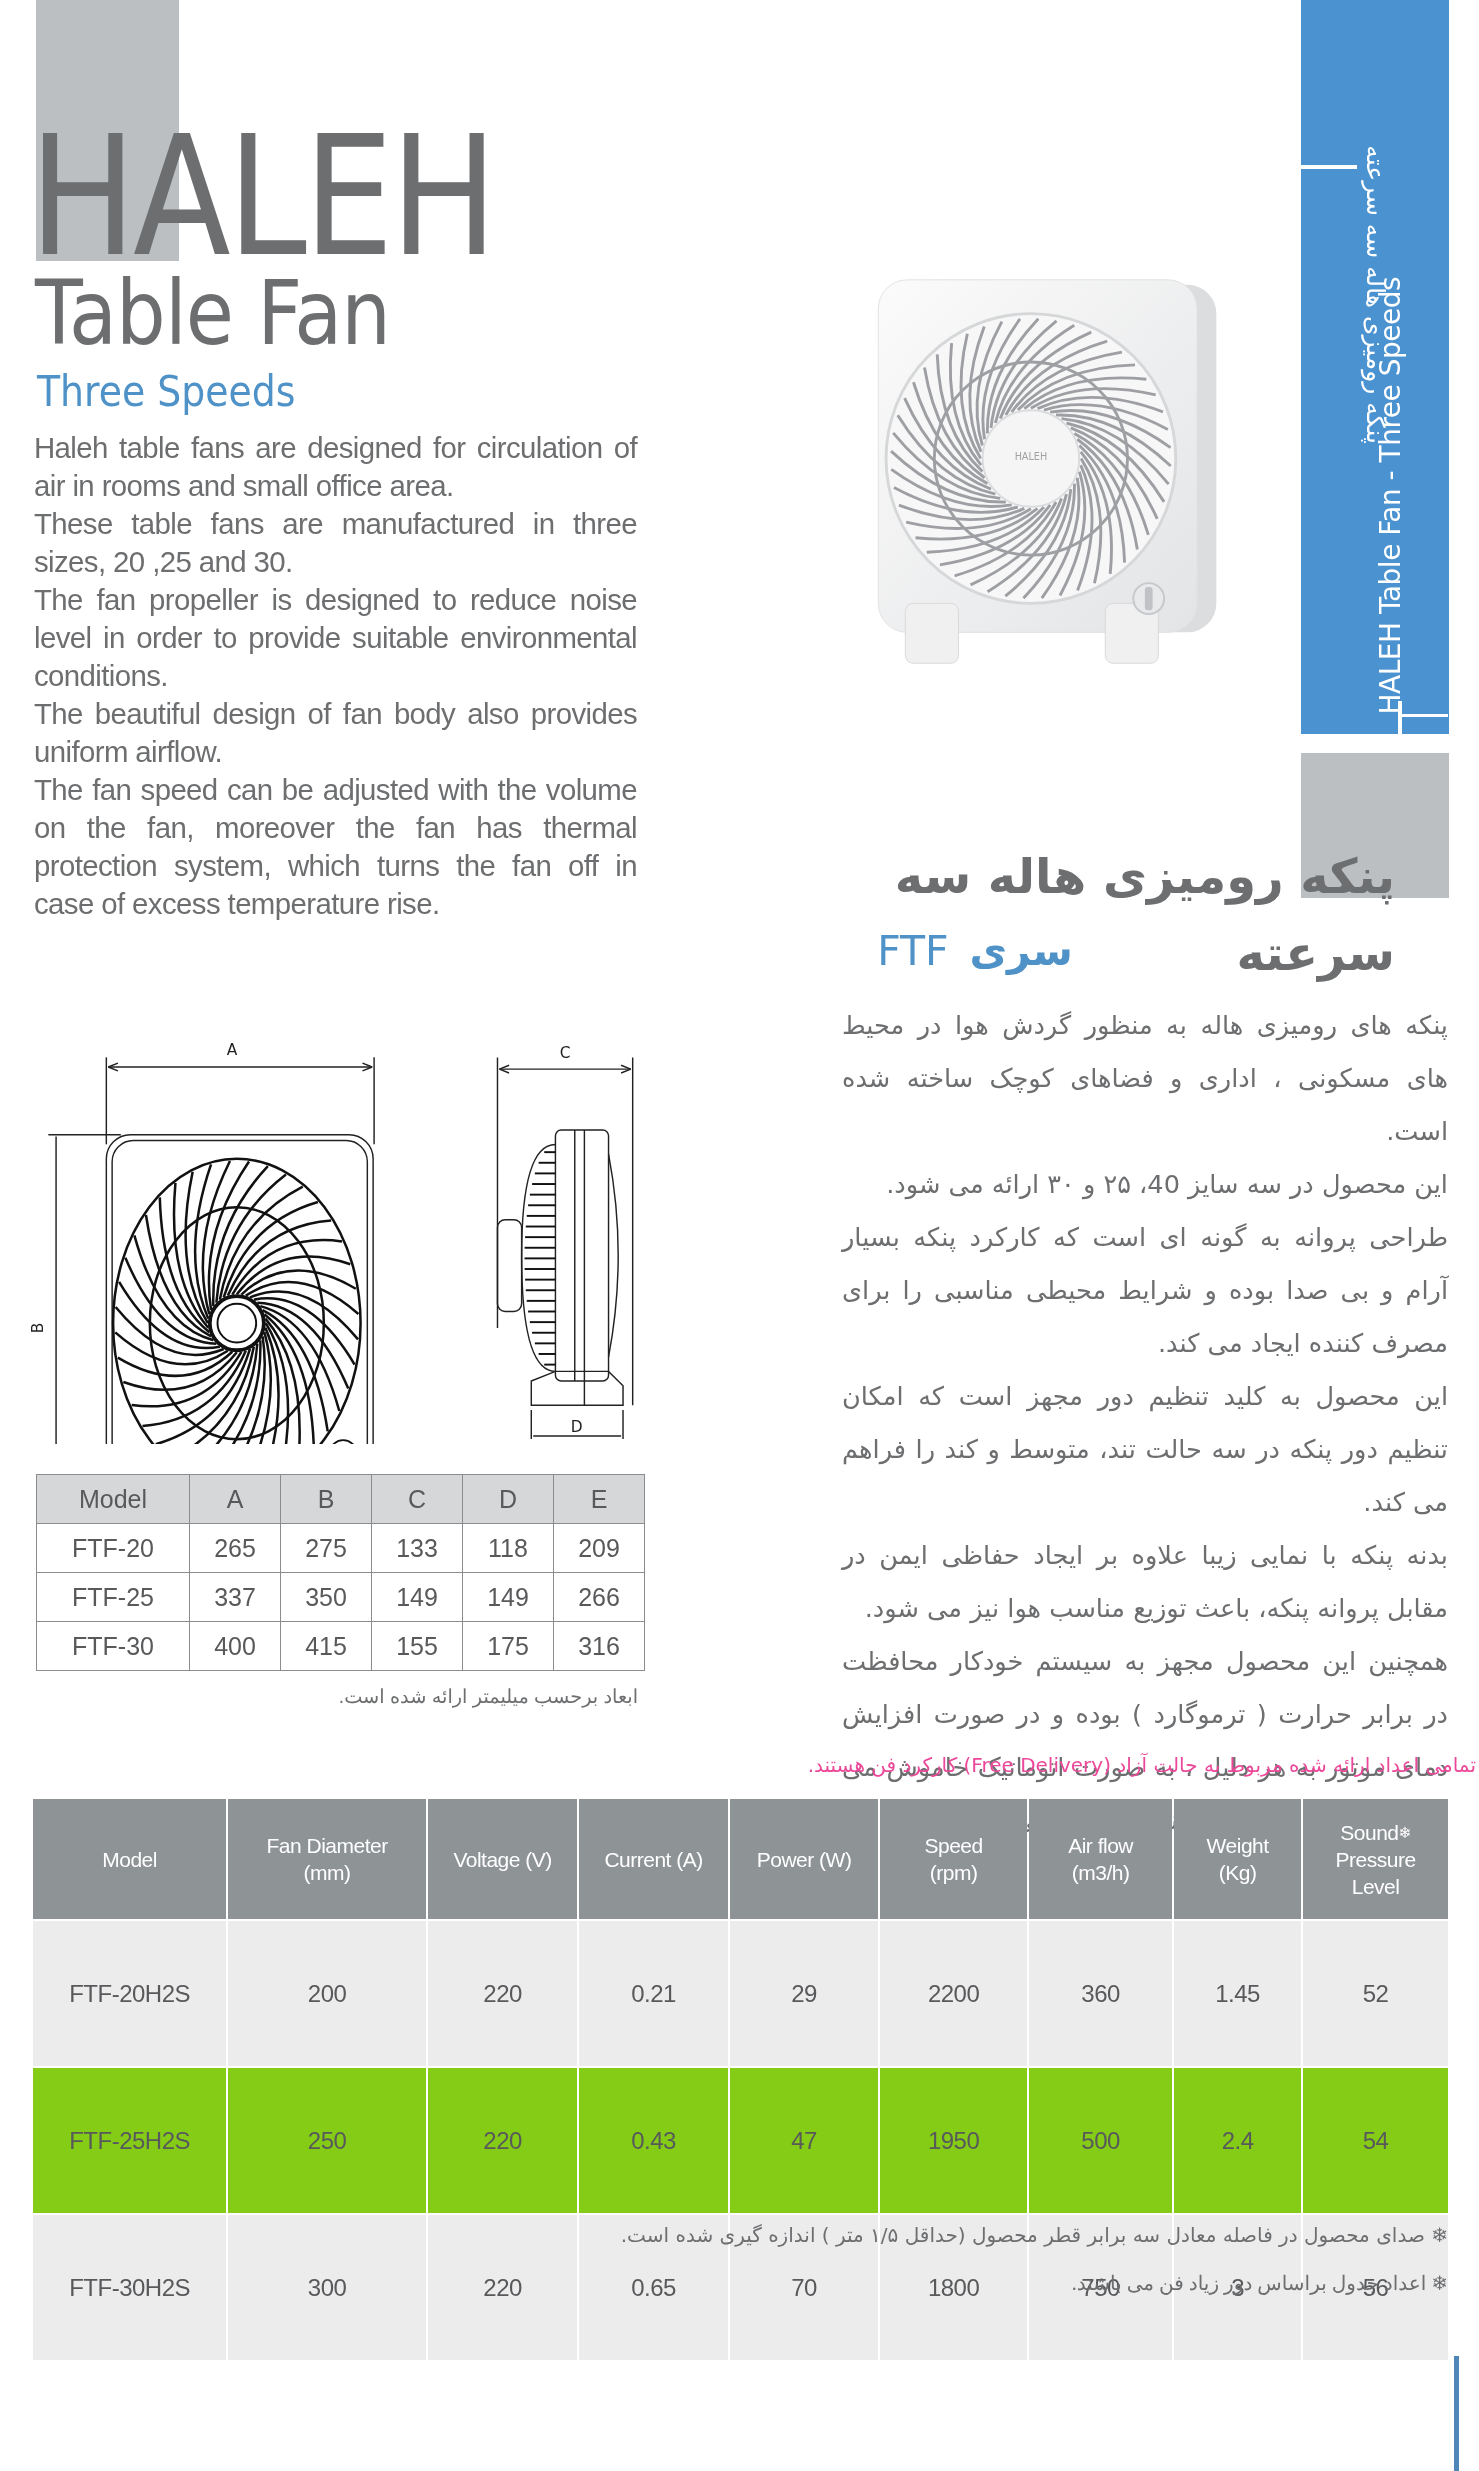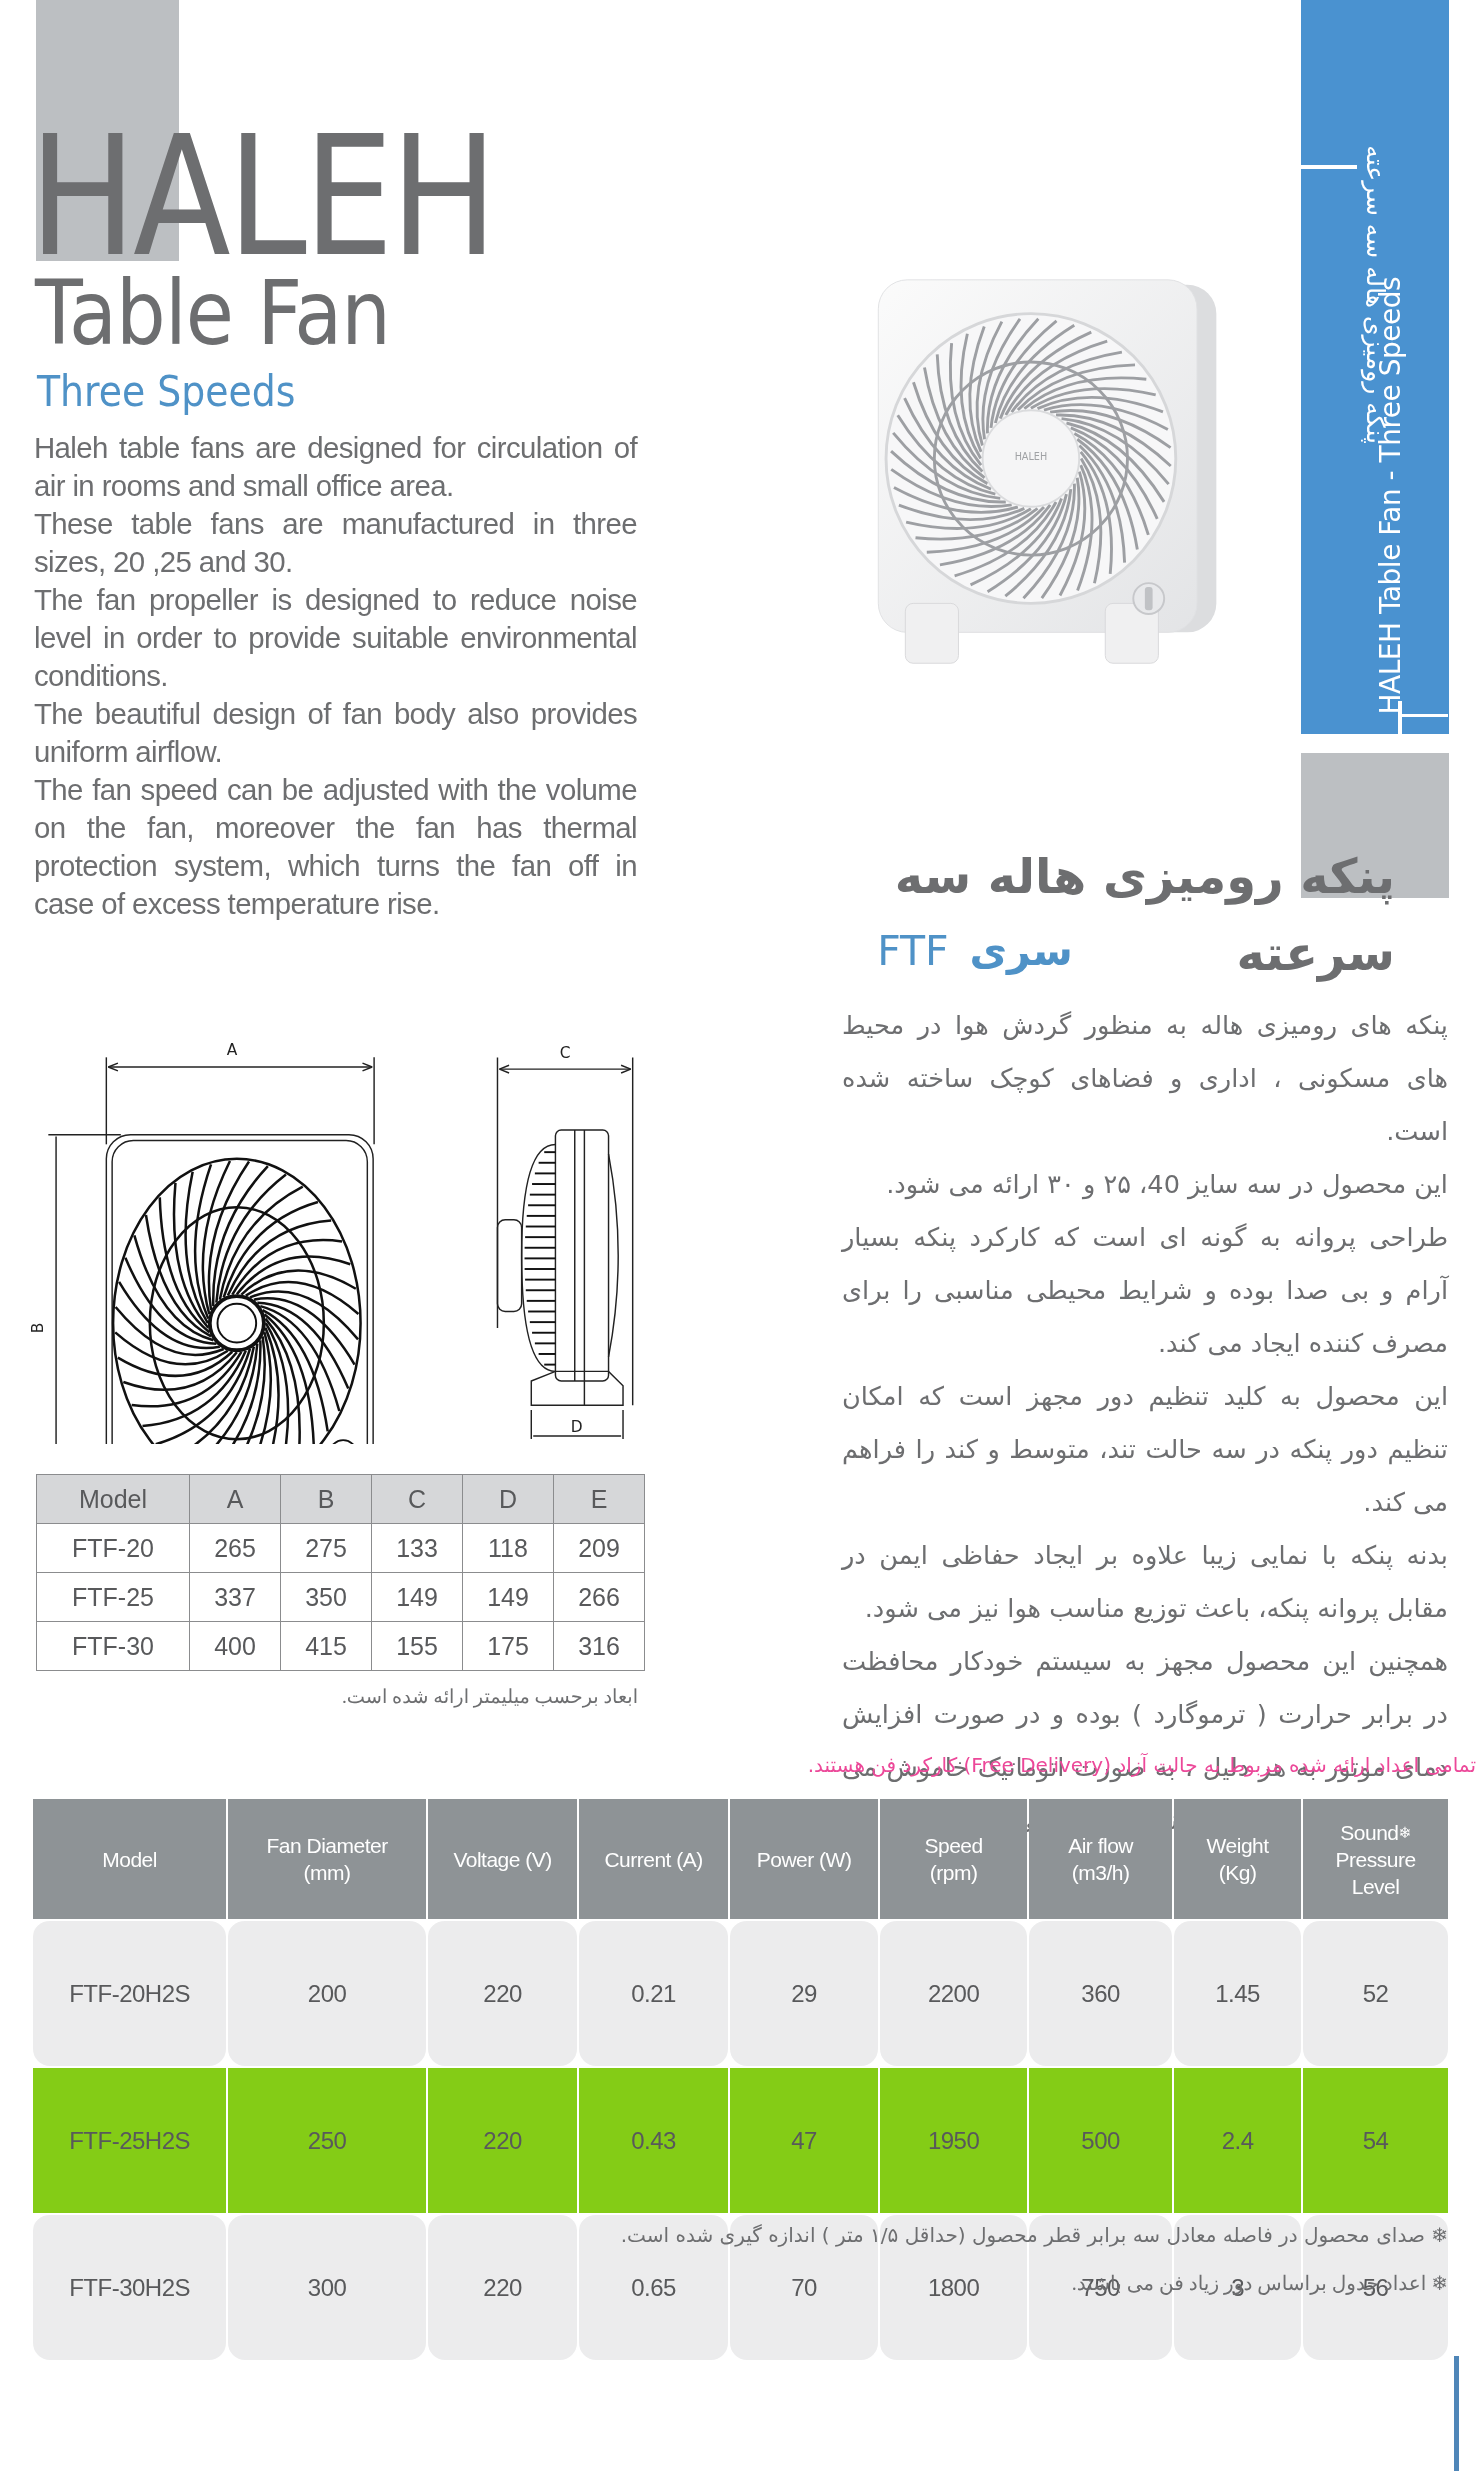--- a/index.html
+++ b/index.html
@@ -37,30 +37,30 @@
   
   #diagram-front { left:29px; top:1038px; width:377px; height:406px; }
   #diagram-side { left:483px; top:1038px; width:169px; height:406px; }
 
   
   #dim-table { left:36px; top:1474px; border-collapse:collapse; font-size:25px; color:#58595b; }
   #dim-table td, #dim-table th { border:1.9px solid #8b8c8e; text-align:center; font-weight:normal; height:46px; }
   #dim-table th { background:#d6d7d9; color:#58595b; }
   #dim-table .c-model { width:150px; }
   #dim-table .c-num { width:88px; }
-  #dim-note { left:36px; top:1685px; width:602px; text-align:right; direction:rtl; font-family:Liberation Serif, serif; font-size:19.3px; color:#6d6e70; }
+  #dim-note { left:36px; top:1685px; width:602px; text-align:right; direction:rtl; font-family:Liberation Sans, sans-serif; font-size:19.3px; color:#6d6e70; }
 
   
   #fd-note { left:704px; top:1753px; width:772px; text-align:right; direction:rtl; font-family:"DejaVu Sans", sans-serif; font-size:20px; color:#ec4899; }
 
   
   #spec-table { left:34px; top:1799px; border-collapse:separate; border-spacing:2.9px 0; margin-left:-2.9px; font-size:24px; color:#58595b; }
   #spec-table th { background:#8e9396; color:#ffffff; font-weight:normal; font-size:21px; line-height:27px; height:120px; padding:0 3.9px; text-align:center; letter-spacing:-0.5px; }
   #spec-table td { height:143px; text-align:center; border-top:2.9px solid #ffffff; letter-spacing:-0.5px; }
-  #spec-table tr.row-a td { background:#ececed;border-radius:17px; }
+  #spec-table tr.row-a td { background:#ececed; }
   #spec-table tr.row-b td { background:#84cc16; }
   #spec-table .sup { font-size:15.4px; vertical-align:top; }
 
   #footnote-1 { left:386px; top:2223px; width:1062px; text-align:right; direction:rtl; font-family:"DejaVu Sans", sans-serif; font-size:20px; color:#6d6e70; }
   #footnote-2 { left:386px; top:2271px; width:1062px; text-align:right; direction:rtl; font-family:Liberation Serif, serif; font-size:20px; color:#6d6e70; }
 
   #bottom-accent { left:1454px; top:2356px; width:4.8px; height:116px; background:#4f86b8; }
 </style>
 </head>
 <body>

